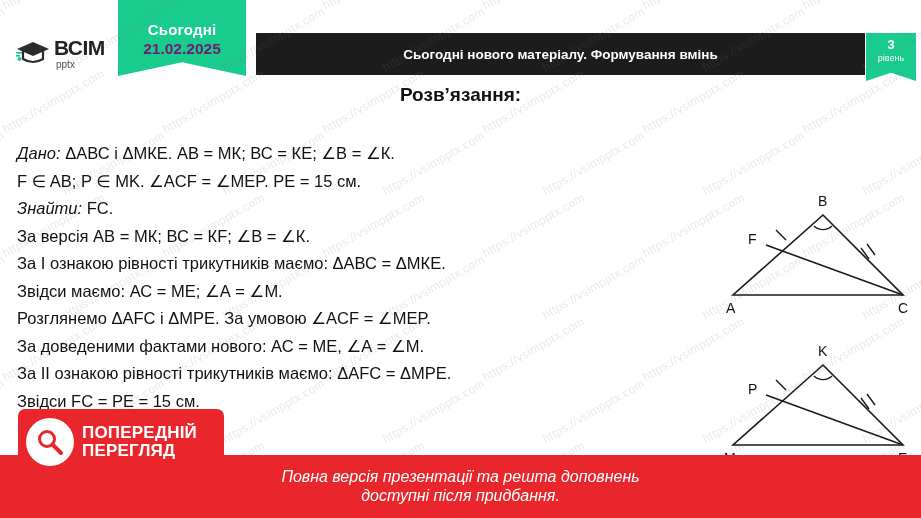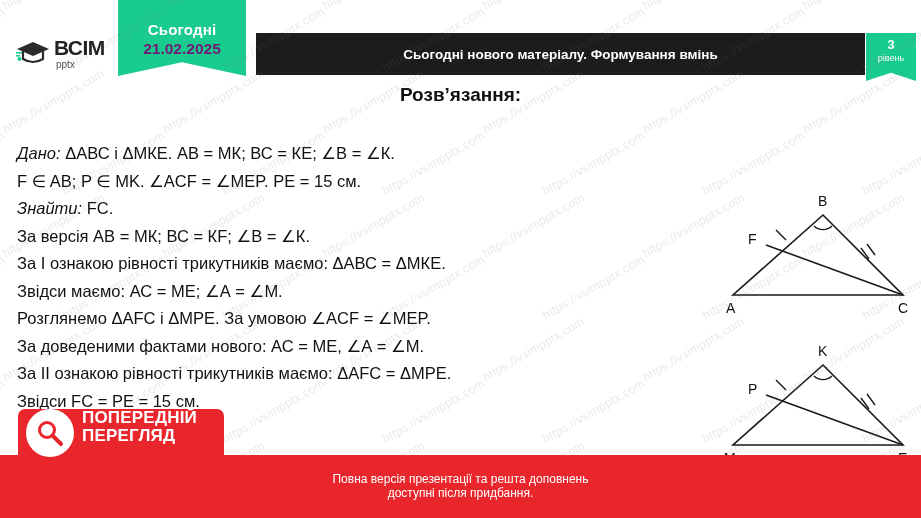--- a/index.html
+++ b/index.html
@@ -178,20 +178,21 @@
 
   
   .preview {
     position: absolute;
     left: 18px; top: 409px;
     width: 206px; height: 66px;
     background: #e8262b;
     border-radius: 7px;
     z-index: 50;
     display: flex;
+    align-items: center;
     padding-left: 8px;
   }
   .preview-circle {
     width: 48px; height: 48px;
     background: #ffffff;
     border-radius: 50%;
     display: flex;
     align-items: center;
     justify-content: center;
     flex: 0 0 auto;
@@ -212,21 +213,22 @@
     width: 921px; height: 63px;
     background: #e8262b;
     z-index: 45;
     display: flex;
     flex-direction: column;
     align-items: center;
     justify-content: center;
   }
   .banner-line {
     color: #ffffff;
-    font-size: 12px;
+    font-size: 16px;
+    font-style: italic;
     line-height: 1.15;
   }
 </style>
 </head>
 <body>
 
 <div id="slide">
 
   <div class="wm-layer" id="wmLayer">
       <div class="wm" style="left: 0px; top: 0px;">https://vsimpptx.com</div>

